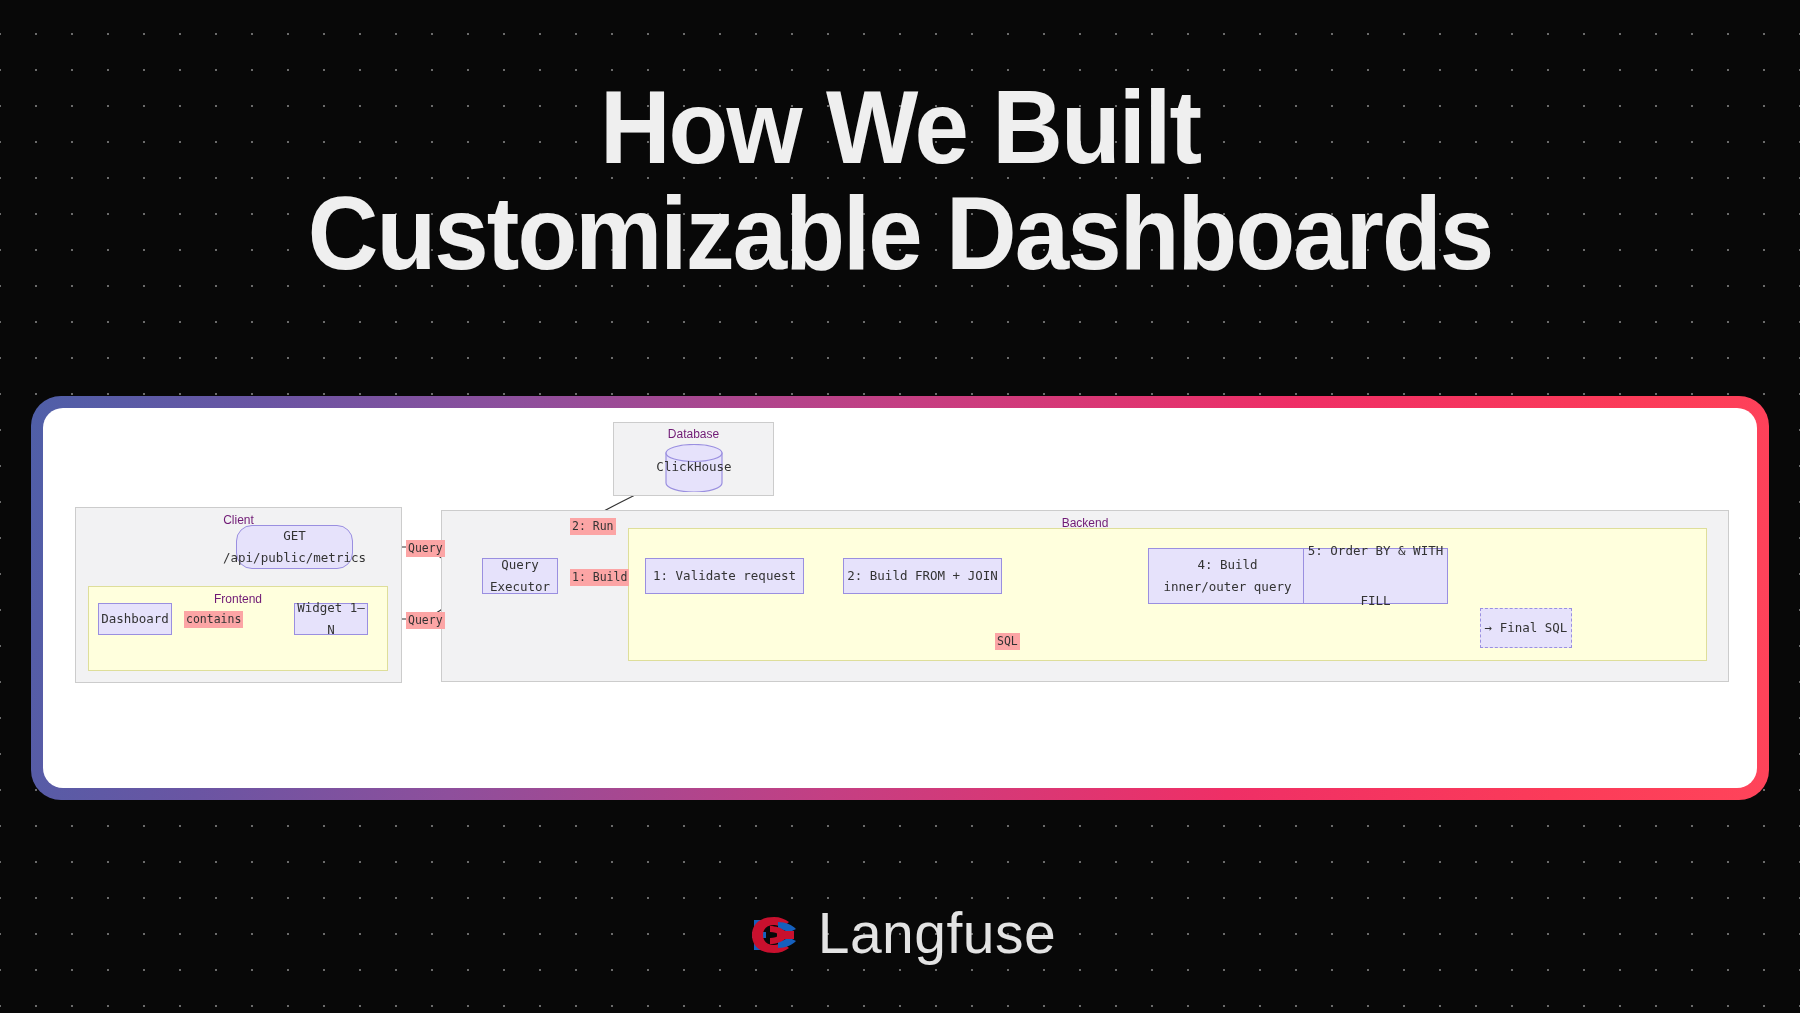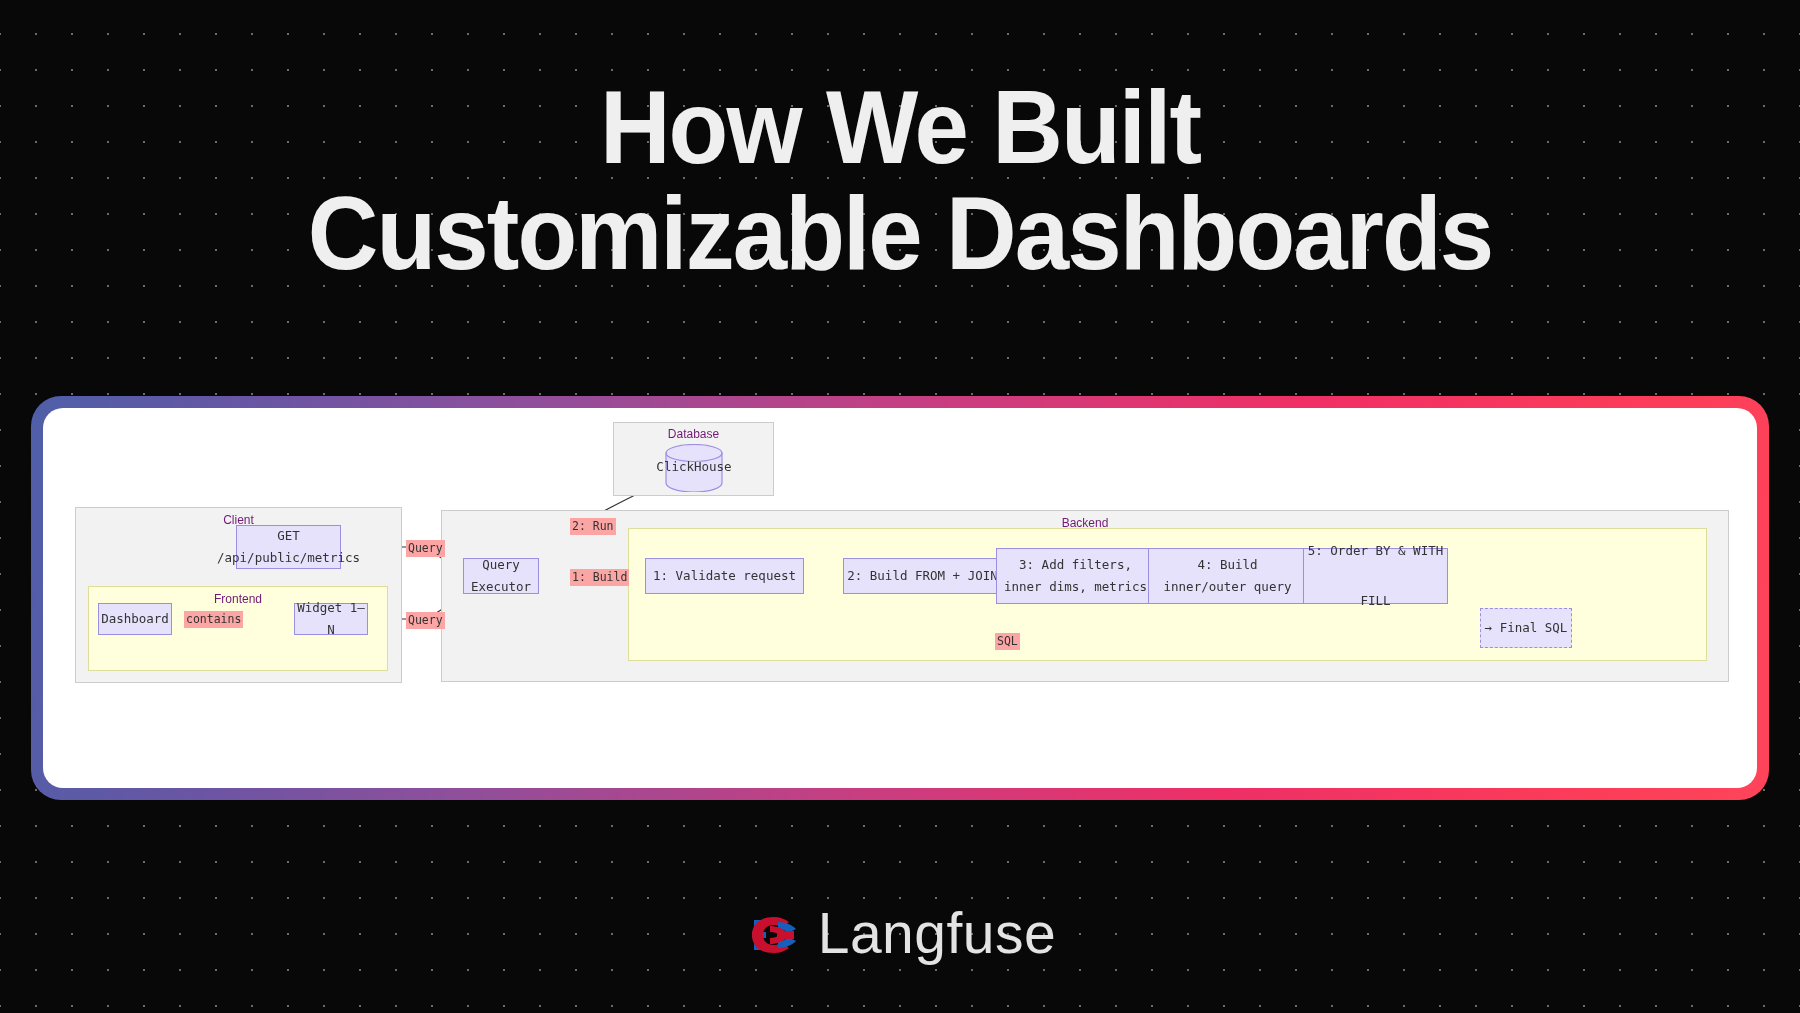--- a/index.html
+++ b/index.html
@@ -194,21 +194,21 @@
 
           <path d="M 1393,168 C 1425,168 1430,190 1438,198"></path>
 
           <path d="M 1435,223 C 1420,232 1400,232 1370,232 L 520,232 C 495,232 486,205 479,193"></path>
         </g>
       </svg>
 
       <div class="group-box grey" style="left:32px; top:99px; width:327px; height:176px;"></div>
       <div class="group-title" style="left:32px; top:105px; width:327px;">Client</div>
 
-      <div class="node" style="left:193px; top:117px; width:105px; height:44px;">
+      <div class="node" style="left:193px; top:117px; width:117px; height:44px;border-radius:16px;">
         <span>GET</span>
         <span>/api/public/metrics</span>
       </div>
 
       <div class="group-box yellow" style="left:45px; top:178px; width:300px; height:85px;"></div>
       <div class="group-title" style="left:45px; top:184px; width:300px;">Frontend</div>
 
       <div class="node" style="left:55px; top:195px; width:74px; height:32px;">
         <span>Dashboard</span>
       </div>
@@ -224,35 +224,31 @@
         <svg width="58" height="48" viewBox="0 0 58 48">
           <path d="M 1 9 L 1 39 A 28 9 0 0 0 57 39 L 57 9 Z" fill="#e6e2fb" stroke="#9a8fe0" stroke-width="1.2"></path>
           <ellipse cx="29" cy="9" rx="28" ry="8.5" fill="#e6e2fb" stroke="#9a8fe0" stroke-width="1.2"></ellipse>
         </svg>
       </div>
       <div class="cyl-label" style="left:602px; top:51px; width:98px;">ClickHouse</div>
 
       <div class="group-box grey" style="left:398px; top:102px; width:1288px; height:172px;"></div>
       <div class="group-title" style="left:398px; top:108px; width:1288px;">Backend</div>
 
-      <div class="node" style="left:420px; top:150px; width:76px; height:36px;">
+      <div class="node" style="left:439px; top:150px; width:76px; height:36px;">
         <span>Query Executor</span>
       </div>
 
       <div class="group-box yellow" style="left:585px; top:120px; width:1079px; height:133px;"></div>
 
       <div class="node" style="left:602px; top:150px; width:159px; height:36px;">
         <span>1: Validate request</span>
       </div>
       <div class="node" style="left:800px; top:150px; width:159px; height:36px;">
         <span>2: Build FROM + JOIN</span>
-      </div>
-      <div class="node" style="left:953px; top:140px; width:159px; height:56px;">
-        <span>3: Add filters,</span>
-        <span>inner dims, metrics</span>
       </div>
       <div class="node" style="left:1105px; top:140px; width:159px; height:56px;">
         <span>4: Build</span>
         <span>inner/outer query</span>
       </div>
       <div class="node" style="left:1260px; top:140px; width:145px; height:56px;gap:28px;">
         <span>5: Order BY &amp; WITH</span>
         <span>FILL</span>
       </div>
 

